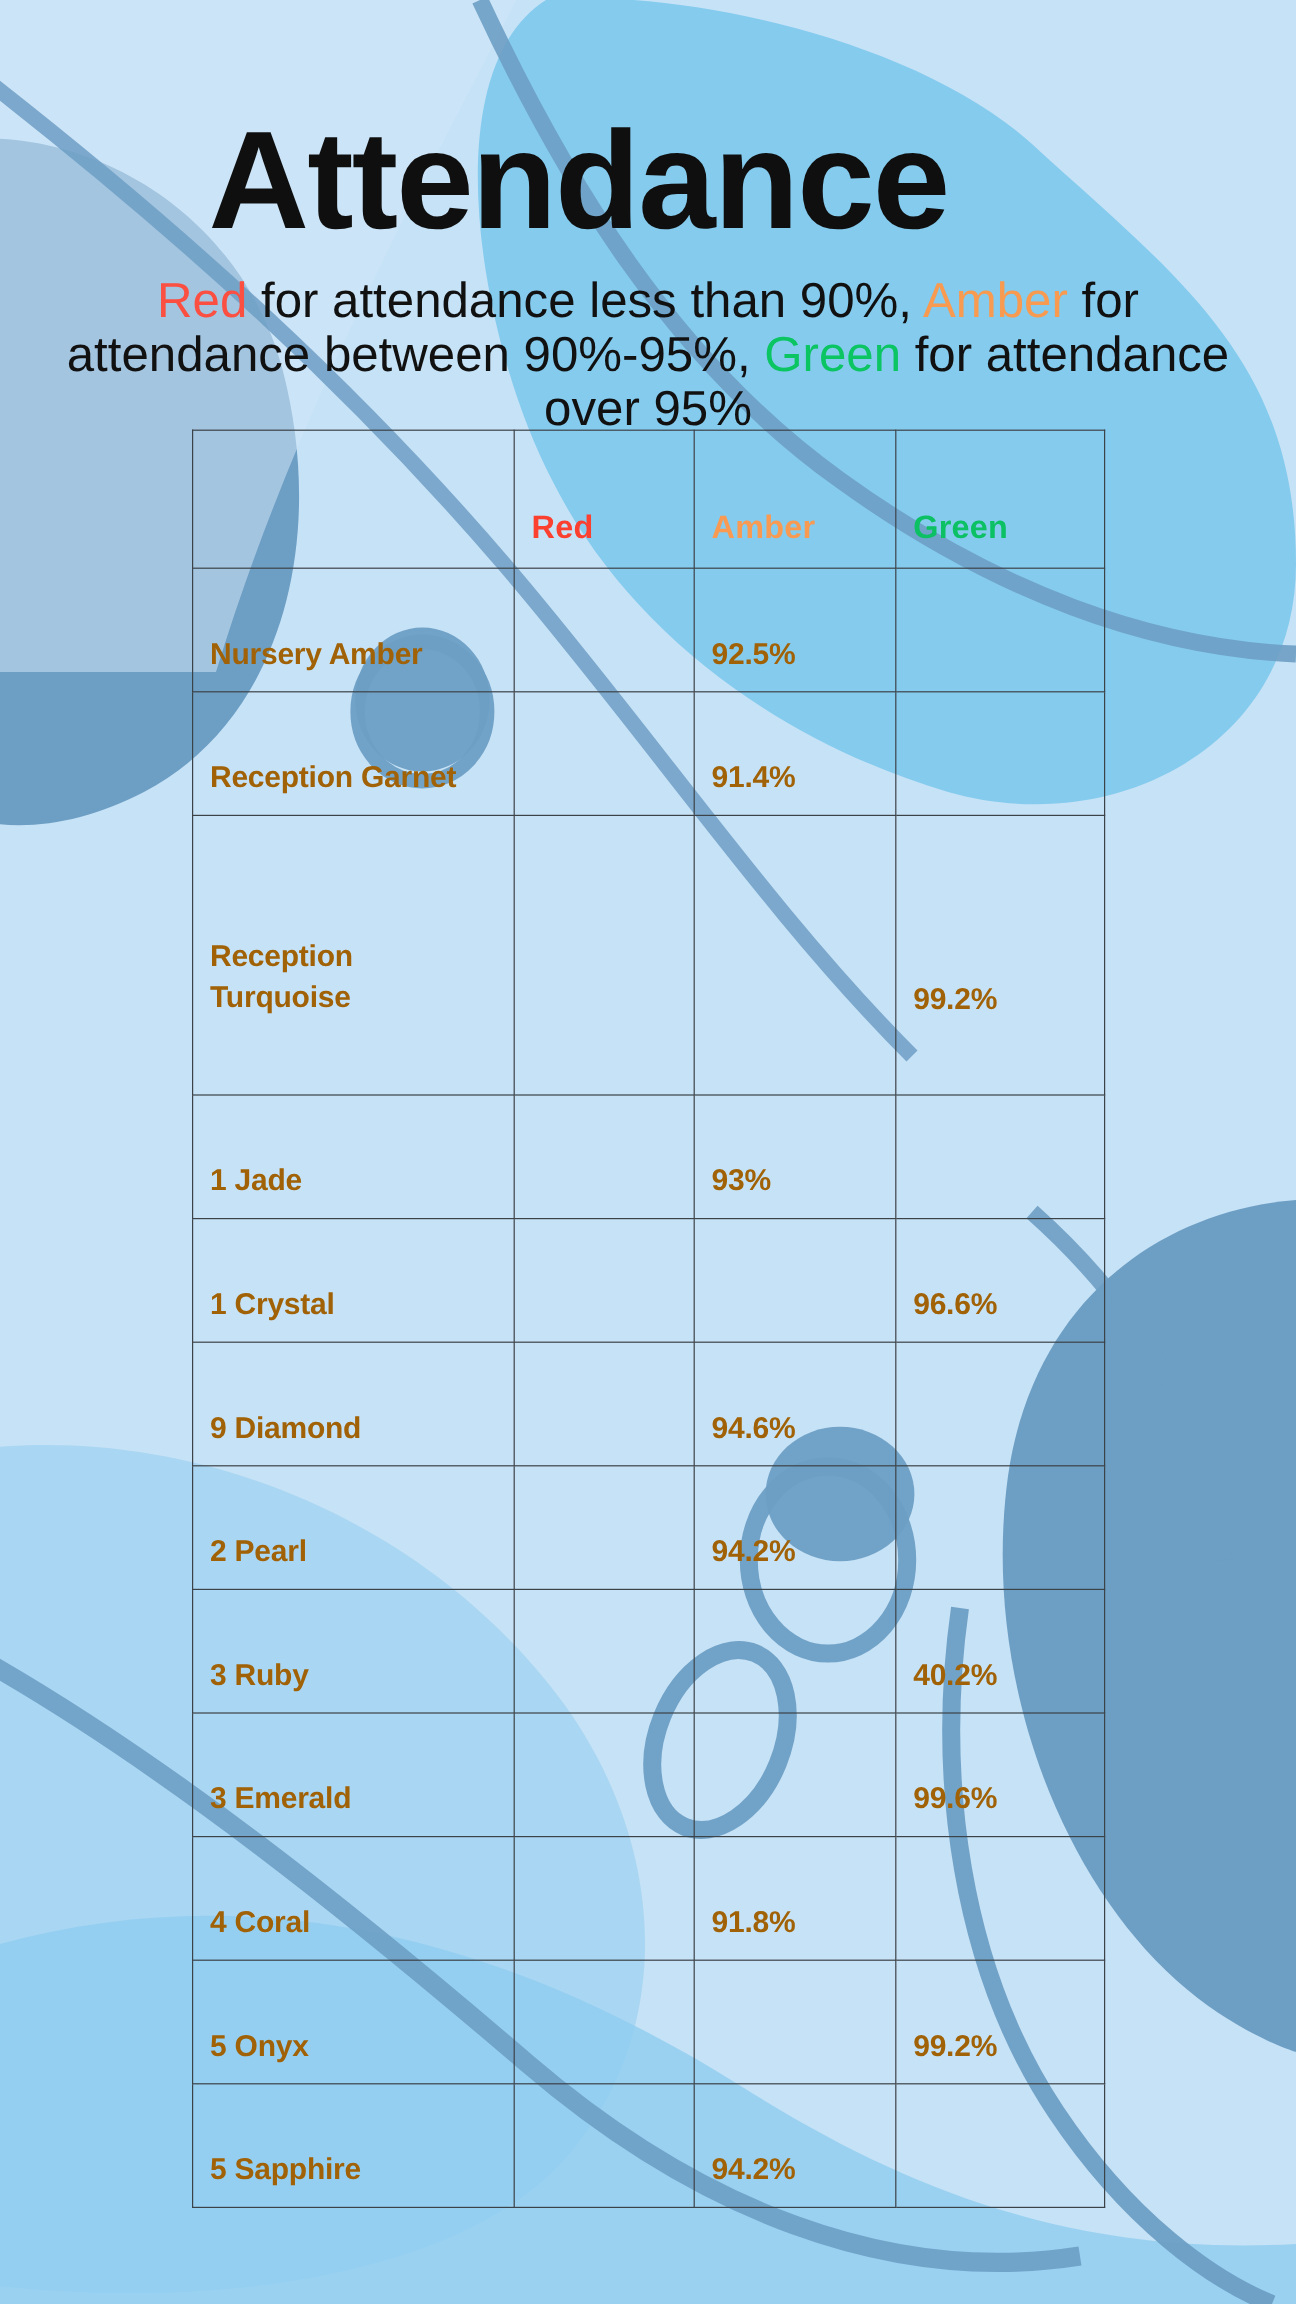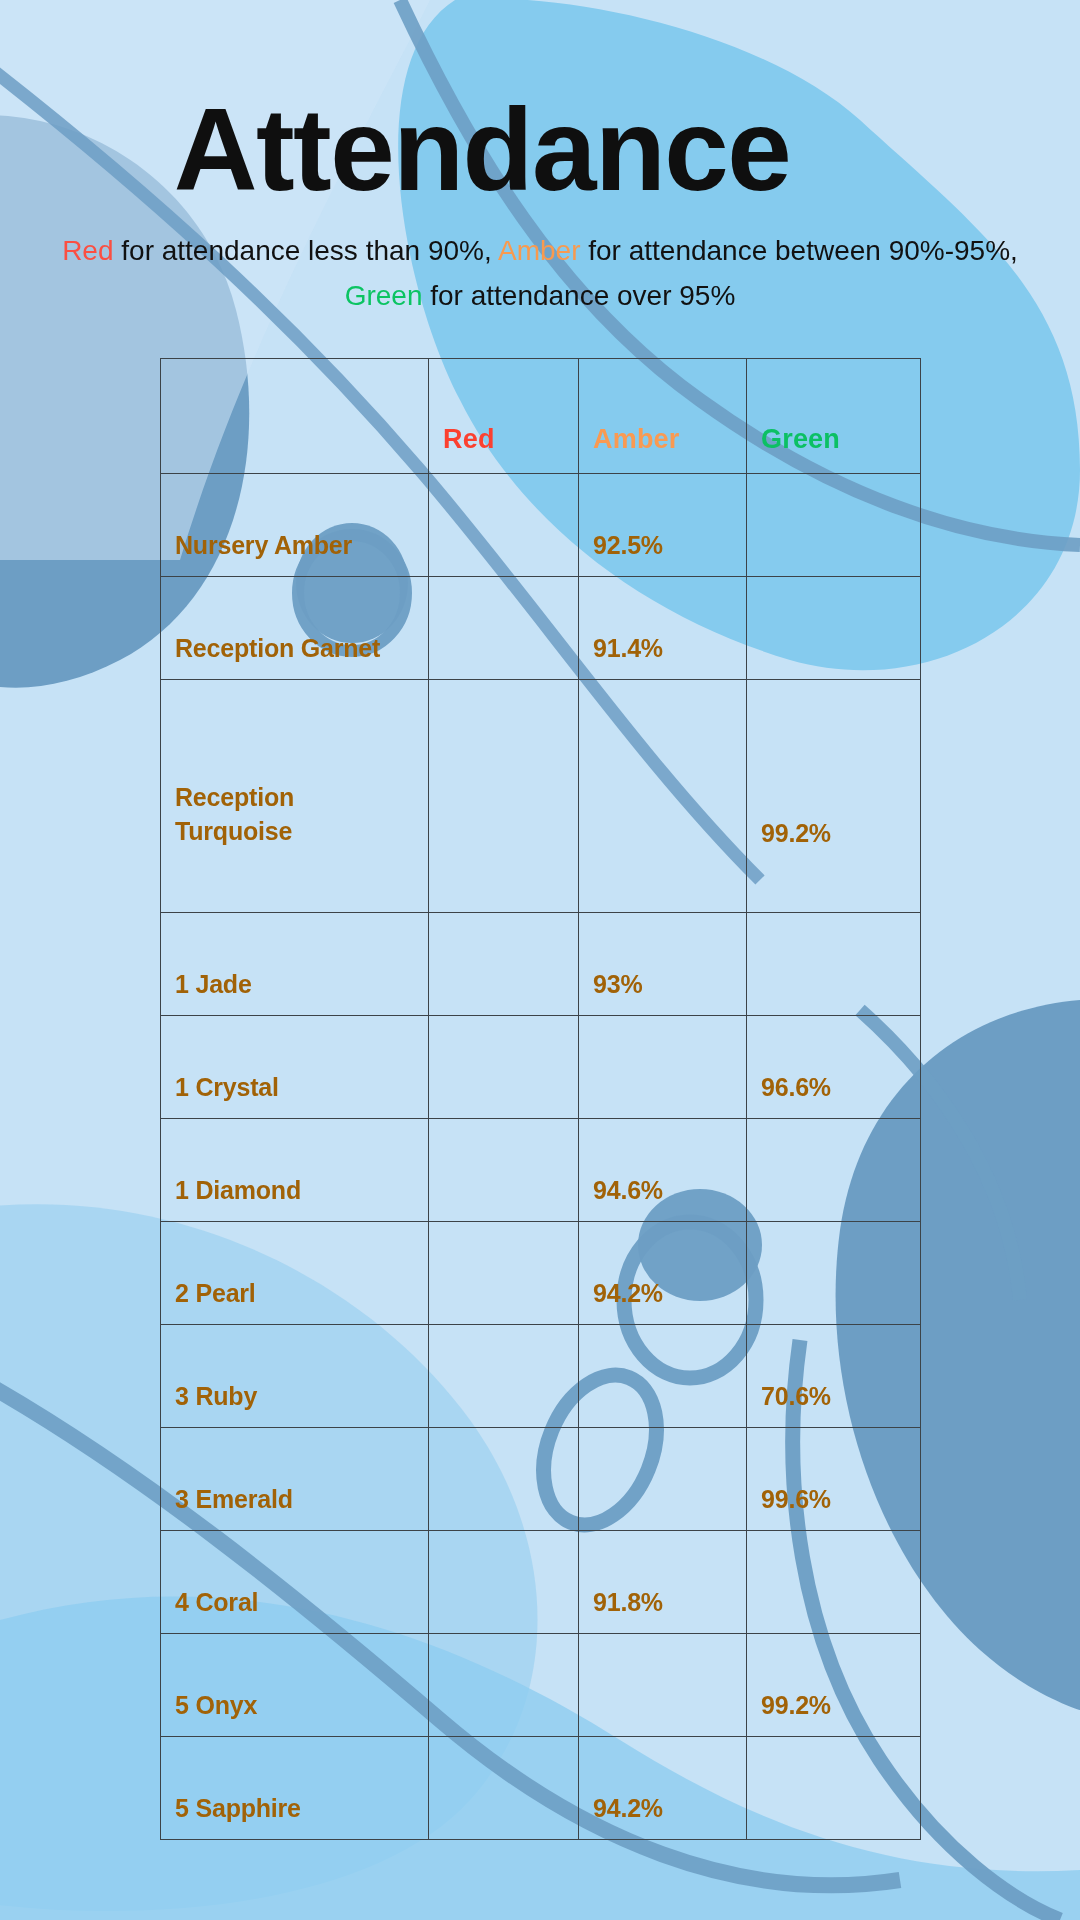--- a/index.html
+++ b/index.html
@@ -45,21 +45,21 @@
     color: #0f0f0f;
     font-family: "Liberation Sans", sans-serif;
   }
 
   #subtitle {
     position: absolute;
     top: 228px;
     left: 40px;
     width: 1000px;
     text-align: center;
-    font-size: 28px;
+    font-size: 41px;
     line-height: 45px;
     color: #111111;
     font-family: "Liberation Sans", sans-serif;
   }
   #subtitle .kw-red   { color: #fb4f42; }
   #subtitle .kw-amber { color: #f89a4f; }
   #subtitle .kw-green { color: #0bc462; }
 
   
   #attendance-table {
@@ -204,36 +204,36 @@
           <td class="val-amber">93%</td>
           <td class="val-green"></td>
         </tr>
         <tr>
           <td class="cell-name">1 Crystal</td>
           <td class="val-red"></td>
           <td class="val-amber"></td>
           <td class="val-green">96.6%</td>
         </tr>
         <tr>
-          <td class="cell-name">1 Diamond</td>
+          <td class="cell-name">9 Diamond</td>
           <td class="val-red"></td>
           <td class="val-amber">94.6%</td>
           <td class="val-green"></td>
         </tr>
         <tr>
           <td class="cell-name">2 Pearl</td>
           <td class="val-red"></td>
           <td class="val-amber">94.2%</td>
           <td class="val-green"></td>
         </tr>
         <tr>
           <td class="cell-name">3 Ruby</td>
           <td class="val-red"></td>
           <td class="val-amber"></td>
-          <td class="val-green">70.6%</td>
+          <td class="val-green">40.2%</td>
         </tr>
         <tr>
           <td class="cell-name">3 Emerald</td>
           <td class="val-red"></td>
           <td class="val-amber"></td>
           <td class="val-green">99.6%</td>
         </tr>
         <tr>
           <td class="cell-name">4 Coral</td>
           <td class="val-red"></td>

